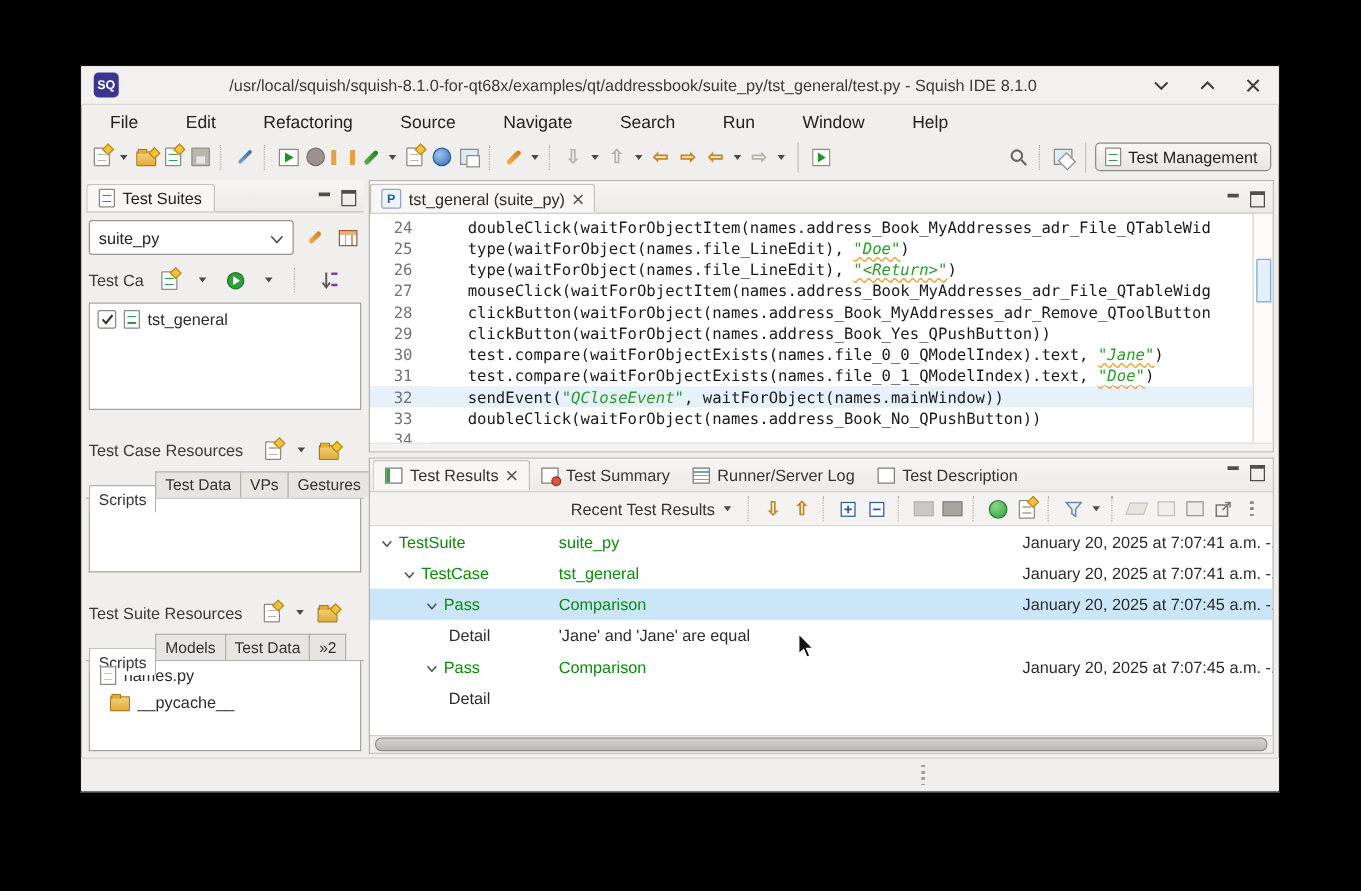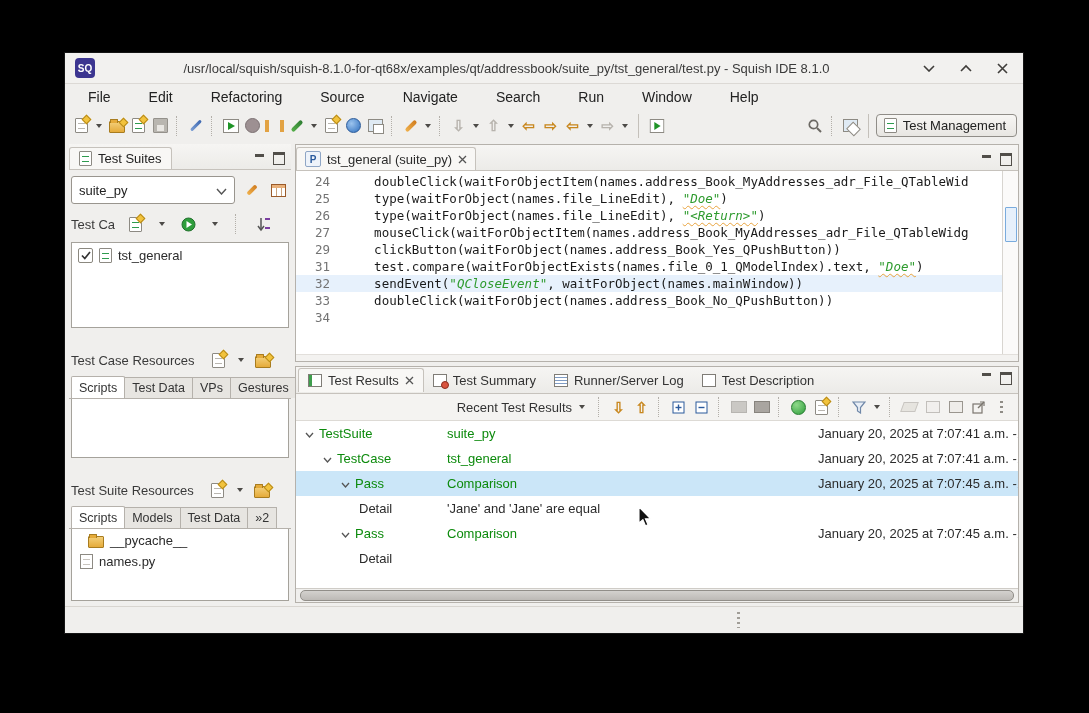--- a/index.html
+++ b/index.html
@@ -74,21 +74,21 @@
   .listbox{background:#fff;border:1px solid #a5a29b;margin:2px 2px 0 2px}
   .tc-list{height:84px}
   .tc-item{display:flex;align-items:center;gap:6px;padding:5px 6px}
   .cb{width:13px;height:13px;background:#fff;border:1px solid #8b887f;border-radius:2px;display:flex;align-items:center;justify-content:center}
   .side-gap{height:17px}
   .res-label{display:flex;align-items:center;gap:7px;padding:3px 2px;color:#3a3a3a}
   .res-label .icons{margin-left:6px;display:flex;align-items:center;gap:6px}
   .mini-tabs{display:flex;align-items:flex-end;padding:0 2px;border-bottom:1px solid #b5b1ab;height:23px}
   .mini-tab{border:1px solid #b5b1ab;border-bottom:none;background:#e7e5e1;padding:3px 7px;font-size:12.5px;
             color:#333;margin-right:-1px;white-space:nowrap}
-  .mini-tab.active{background:#fff;border-radius:2px 2px 0 0;position:relative;top:0;padding-top:4px}
+  .mini-tab.active{background:#fff;border-radius:2px 2px 0 0;position:relative;top:12px;padding-top:4px}
   .res-box{background:#fff;border:1px solid #a5a29b;border-top:none;margin:0 2px}
   .box-tcr{height:58px}
   .box-tsr{flex:1;margin-bottom:2px}
   .res-item{display:flex;align-items:center;gap:6px;padding:4px 4px 2px 16px;font-size:13px}
   .ic-file{width:11px;height:13px;background:#fff;border:1px solid #8d8a83;
            background-image:repeating-linear-gradient(#fff 0 2px,#c9c5bf 2px 3px,#fff 3px 5px);background-size:7px 9px;background-position:2px 2px;background-repeat:no-repeat}
   
   .rightcol{flex:1;display:flex;flex-direction:column;gap:4px;min-width:0}
   
   .editor{height:216px;flex:0 0 216px;display:flex;flex-direction:column;background:#fff;border:1px solid #b5b1ab;min-width:0}
@@ -362,27 +362,27 @@
             </span>
         </span>
       </div>
       <div class="mini-tabs">
           <div class="mini-tab active">Scripts</div>
           <div class="mini-tab">Models</div>
           <div class="mini-tab">Test Data</div>
           <div class="mini-tab">»2</div>
         </div>
       <div class="res-box box-tsr">
+          <div class="res-item" style="padding-left: 8px;">
+            <span class="i ic-file"></span>
+            <span>names.py</span>
+          </div>
           <div class="res-item">
             <span class="i ic-folder"></span>
             <span>__pycache__</span>
-          </div>
-          <div class="res-item" style="padding-left: 8px;">
-            <span class="i ic-file"></span>
-            <span>names.py</span>
           </div>
         </div>
     </div>
 
     <div class="rightcol">
 
       <div class="editor">
         <div class="view-tabbar">
           <div class="ed-tab">
             <span class="pybadge">P</span>
@@ -395,21 +395,23 @@
             <span class="ic-min"></span>
             <span class="ic-max"></span>
           </div>
         </div>
         <div class="ed-body">
           <div class="ed-lines">
               <div class="cl"><span class="ln">24</span><span class="code"><span>    doubleClick(waitForObjectItem(names.address_Book_MyAddresses_adr_File_QTableWid</span></span></div>
               <div class="cl"><span class="ln">25</span><span class="code"><span>    type(waitForObject(names.file_LineEdit), </span><span class="str wavy">"Doe"</span><span>)</span></span></div>
               <div class="cl"><span class="ln">26</span><span class="code"><span>    type(waitForObject(names.file_LineEdit), </span><span class="str wavy">"&lt;Return&gt;"</span><span>)</span></span></div>
               <div class="cl"><span class="ln">27</span><span class="code"><span>    mouseClick(waitForObjectItem(names.address_Book_MyAddresses_adr_File_QTableWidg</span></span></div>
+              <div class="cl"><span class="ln">28</span><span class="code"><span>    clickButton(waitForObject(names.address_Book_MyAddresses_adr_Remove_QToolButton</span></span></div>
               <div class="cl"><span class="ln">29</span><span class="code"><span>    clickButton(waitForObject(names.address_Book_Yes_QPushButton))</span></span></div>
+              <div class="cl"><span class="ln">30</span><span class="code"><span>    test.compare(waitForObjectExists(names.file_0_0_QModelIndex).text, </span><span class="str wavy">"Jane"</span><span>)</span></span></div>
               <div class="cl"><span class="ln">31</span><span class="code"><span>    test.compare(waitForObjectExists(names.file_0_1_QModelIndex).text, </span><span class="str wavy">"Doe"</span><span>)</span></span></div>
               <div class="cl cur"><span class="ln">32</span><span class="code"><span>    sendEvent(</span><span class="str">"QCloseEvent"</span><span>, waitForObject(names.mainWindow))</span></span></div>
               <div class="cl"><span class="ln">33</span><span class="code"><span>    doubleClick(waitForObject(names.address_Book_No_QPushButton))</span></span></div>
               <div class="cl"><span class="ln">34</span><span class="code"></span></div>
             </div>
           <div class="ed-vscroll">
             <div class="ed-thumb"></div>
           </div>
         </div>
         <div class="ed-hstrip"></div>

